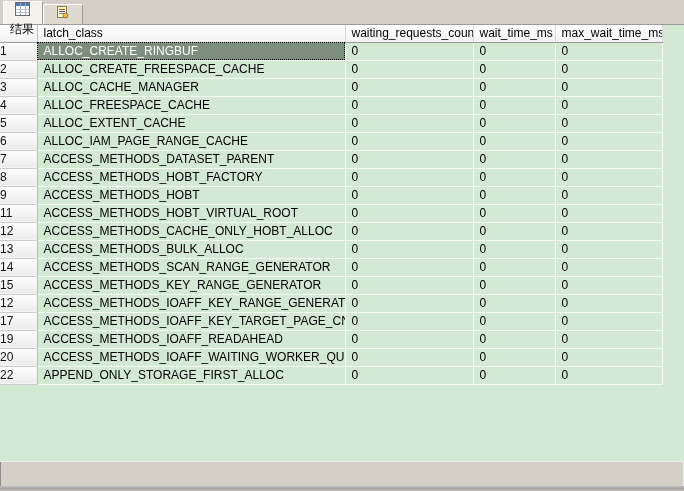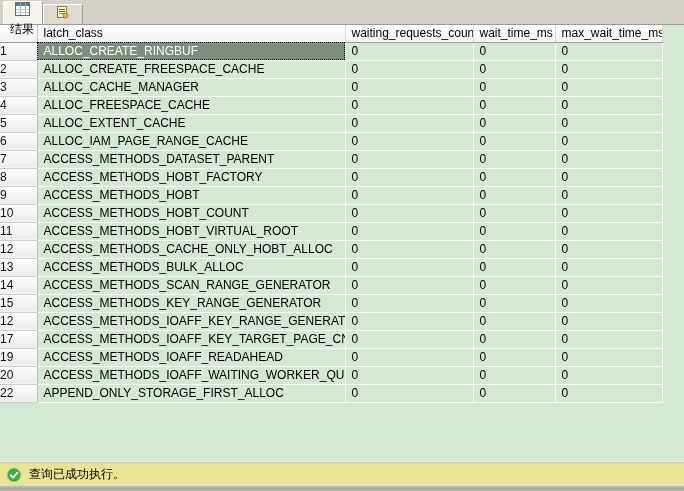--- a/index.html
+++ b/index.html
@@ -219,27 +219,20 @@
             <td class="cell">0</td>
           </tr>
           <tr>
             <td class="rowhdr">9</td>
             <td class="cell">ACCESS_METHODS_HOBT</td>
             <td class="cell">0</td>
             <td class="cell">0</td>
             <td class="cell">0</td>
           </tr>
           <tr>
-            <td class="rowhdr">10</td>
-            <td class="cell">ACCESS_METHODS_HOBT_COUNT</td>
-            <td class="cell">0</td>
-            <td class="cell">0</td>
-            <td class="cell">0</td>
-          </tr>
-          <tr>
             <td class="rowhdr">11</td>
             <td class="cell">ACCESS_METHODS_HOBT_VIRTUAL_ROOT</td>
             <td class="cell">0</td>
             <td class="cell">0</td>
             <td class="cell">0</td>
           </tr>
           <tr>
             <td class="rowhdr">12</td>
             <td class="cell">ACCESS_METHODS_CACHE_ONLY_HOBT_ALLOC</td>
             <td class="cell">0</td>
@@ -300,25 +293,15 @@
             <td class="cell">APPEND_ONLY_STORAGE_FIRST_ALLOC</td>
             <td class="cell">0</td>
             <td class="cell">0</td>
             <td class="cell">0</td>
           </tr>
         </tbody>
     </table>
   </div>
 
   <div class="statusgap"></div>
-  <div class="statusbar">
-    <span class="icon">
-      <svg width="16" height="16" viewBox="0 0 16 16">
-        <circle cx="8" cy="8" r="7.4" fill="#bfe3b4"></circle>
-        <circle cx="8" cy="8" r="6.2" fill="#3fae49" stroke="#2e8a38" stroke-width="0.6"></circle>
-        <path d="M4.6 8.2 L7.0 10.6 L11.4 5.6" fill="none" stroke="#ffffff" stroke-width="1.8" stroke-linecap="round" stroke-linejoin="round"></path>
-      </svg>
-    </span>
-    <span>查询已成功执行。</span>
-  </div>
   <div class="bottomstrip"></div>
 
 </div>
 
 </body></html>

